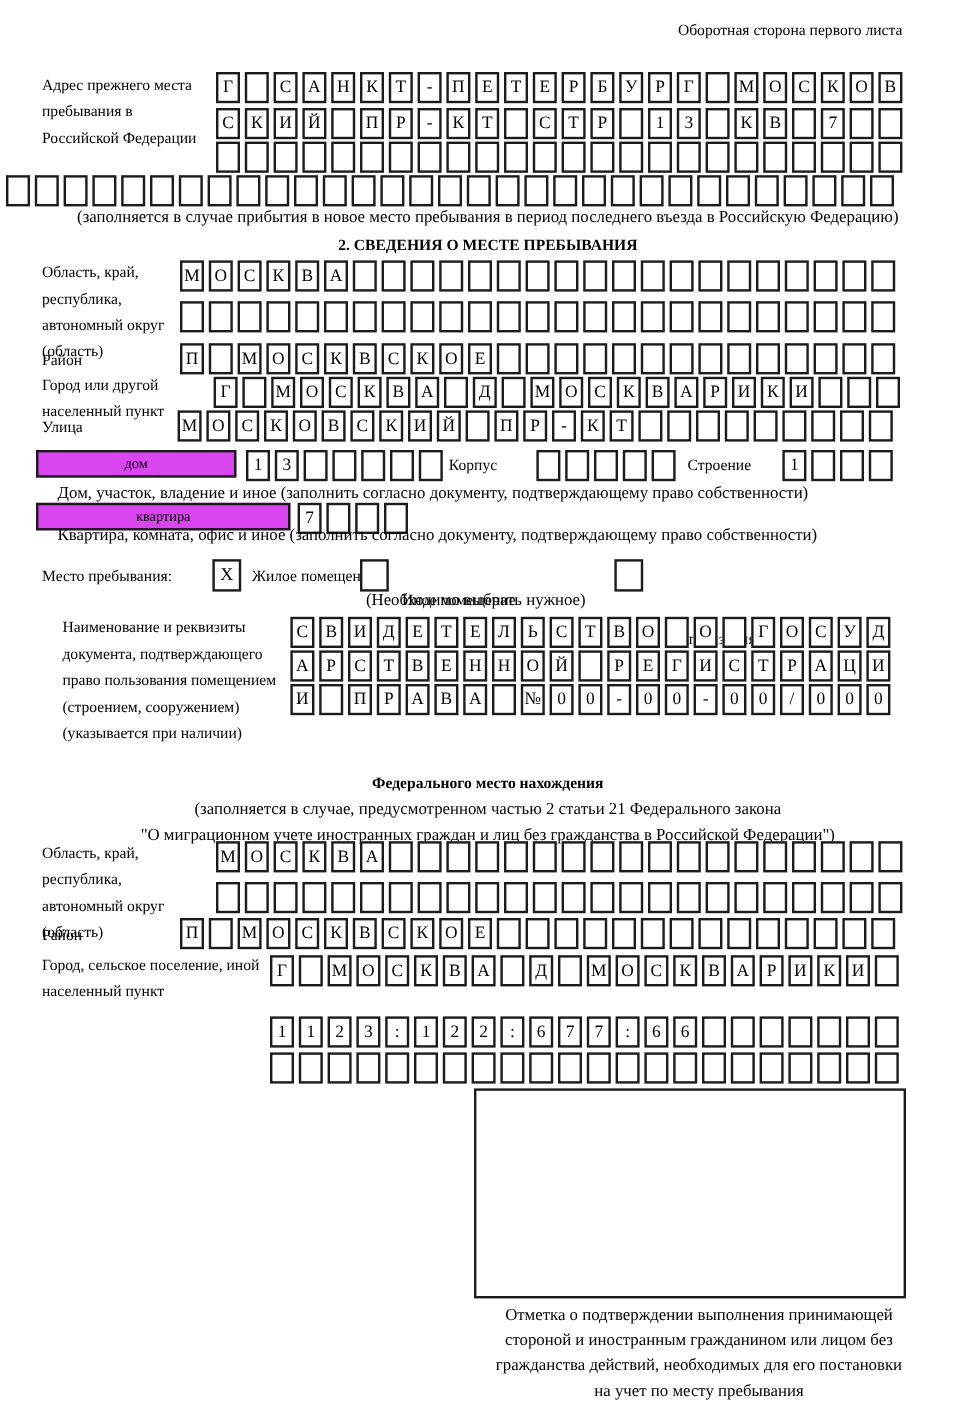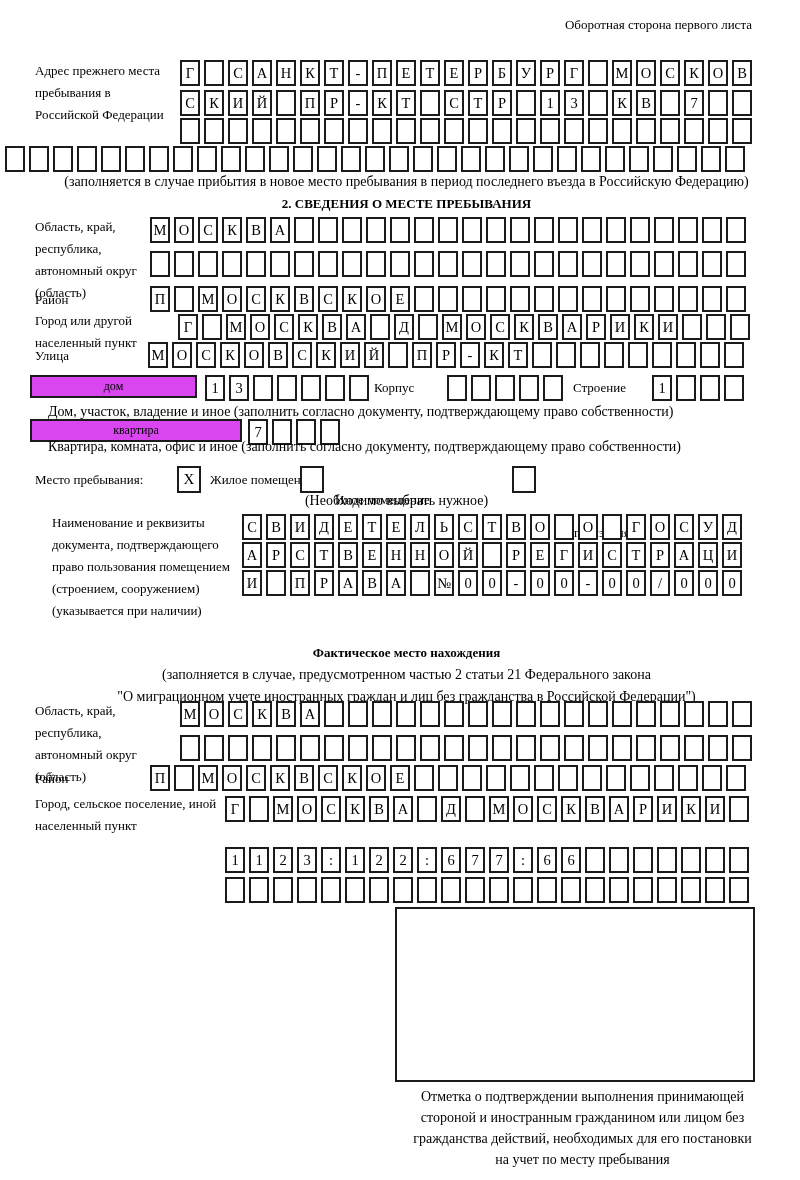--- a/index.html
+++ b/index.html
@@ -403,21 +403,21 @@
       <span class="cell">0</span>
       <span class="cell">-</span>
       <span class="cell">0</span>
       <span class="cell">0</span>
       <span class="cell">/</span>
       <span class="cell">0</span>
       <span class="cell">0</span>
       <span class="cell">0</span>
     </div>
 
-  <div class="abs t b center" style="left:0; top:642px; width:800px;">Фактическое место нахождения</div>
+  <div class="abs t b center" style="left:0; top:642px; width:800px;">Федерального место нахождения</div>
   <div class="abs sm center" style="left:0; top:664px; width:800px;">(заполняется в случае, предусмотренном частью 2 статьи 21 Федерального закона</div>
   <div class="abs sm center" style="left:0; top:686px; width:800px;">"О миграционном учете иностранных граждан и лиц без гражданства в Российской Федерации")</div>
 
   <div class="abs t" style="left:35px; top:700px; width:135px;">Область, край, республика, автономный округ (область)</div>
   <div class="abs cells" style="left:180px; top:701px;">
       <span class="cell">М</span>
       <span class="cell">О</span>
       <span class="cell">С</span>
       <span class="cell">К</span>
       <span class="cell">В</span>

